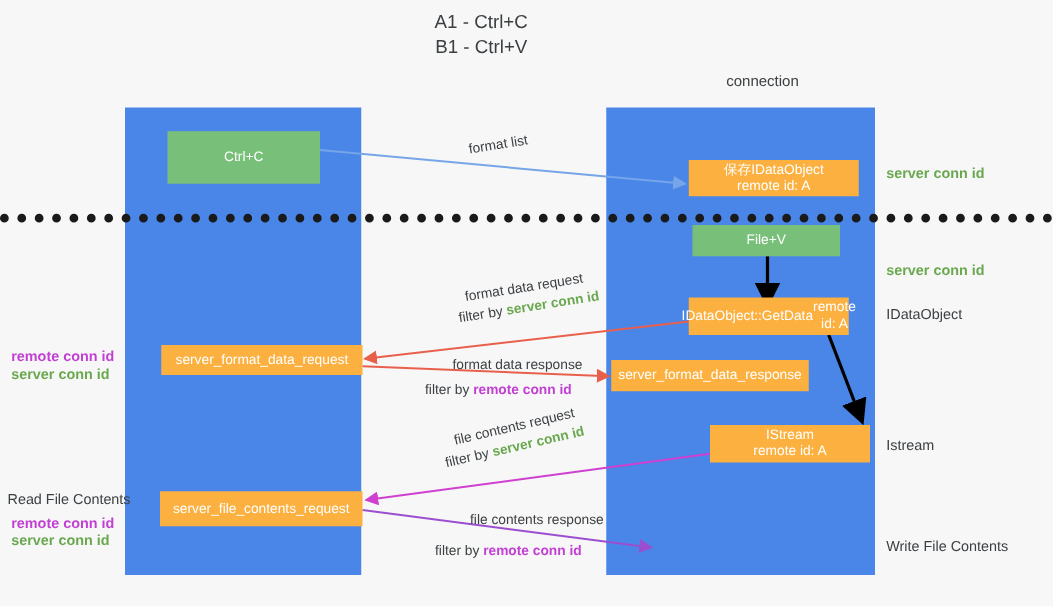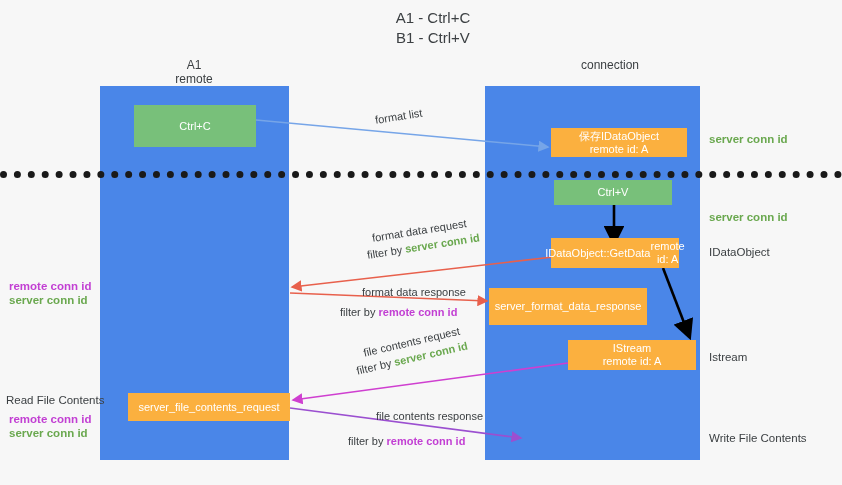--- a/index.html
+++ b/index.html
@@ -8,21 +8,21 @@
     background:#f7f7f7;
     font-family:"Liberation Sans","DejaVu Sans",sans-serif;
     position:relative;overflow:hidden;
   }
   #stage{position:absolute;inset:0;}
   .abs{position:absolute;}
 
   
   .title{
     left:0;top:8px;width:770px;text-align:center;
-    font-size:15px;color:#3c4043;line-height:20px;padding-left:48px;
+    font-size:15px;color:#3c4043;line-height:20px;
   }
 
   
   .lane-head{
     text-align:center;font-size:12px;color:#3c4043;line-height:14px;
   }
 
   
   .lane{background:#4a86e8;}
 
@@ -56,24 +56,20 @@
 </head>
 <body>
 
 <div id="stage">
 
   <div class="abs title">
     <div>A1 - Ctrl+C</div>
     <div>B1 - Ctrl+V</div>
   </div>
 
-  <div class="abs lane-head" style="left:128px;top:58px;width:132px;">
-    <div>A1</div>
-    <div>remote</div>
-  </div>
   <div class="abs lane-head" style="left:540px;top:58px;width:140px;">
     <div>connection</div>
   </div>
 
   <div class="abs lane" style="left:100px;top:86px;width:189px;height:374px;"></div>
   <div class="abs lane" style="left:485px;top:86px;width:215px;height:374px;"></div>
 
   <svg class="ov">
     <defs>
       <marker id="ah-blue" markerWidth="7" markerHeight="7" refX="6" refY="3.5" orient="auto">
@@ -111,30 +107,33 @@
   <div class="abs box green" style="left:134px;top:105px;width:122px;height:42px;">
     <span>Ctrl+C</span>
   </div>
 
   <div class="abs box orange" style="left:551px;top:128px;width:136px;height:29px;flex-direction:column;">
     <span>保存IDataObject</span>
     <span>remote id: A</span>
   </div>
 
   <div class="abs box green" style="left:554px;top:180px;width:118px;height:25px;">
-    <span>Ctrl+V</span>
+    <span>File+V</span>
   </div>
 
   <div class="abs box orange" style="left:551px;top:238px;width:128px;height:30px;flex-direction:row;">
     <span>IDataObject::GetData</span>
     <span>remote id: A</span>
   </div>
 
+  <div class="abs box orange" style="left:129px;top:276px;width:161px;height:24px;">
+    <span>server_format_data_request</span>
+  </div>
 
-  <div class="abs box orange" style="left:489px;top:288px;width:158px;height:37px;">
+  <div class="abs box orange" style="left:489px;top:288px;width:158px;height:25px;">
     <span>server_format_data_response</span>
   </div>
 
   <div class="abs box orange" style="left:568px;top:340px;width:128px;height:30px;flex-direction:column;">
     <span>IStream</span>
     <span>remote id: A</span>
   </div>
 
   <div class="abs box orange" style="left:128px;top:393px;width:162px;height:28px;">
     <span>server_file_contents_request</span>

